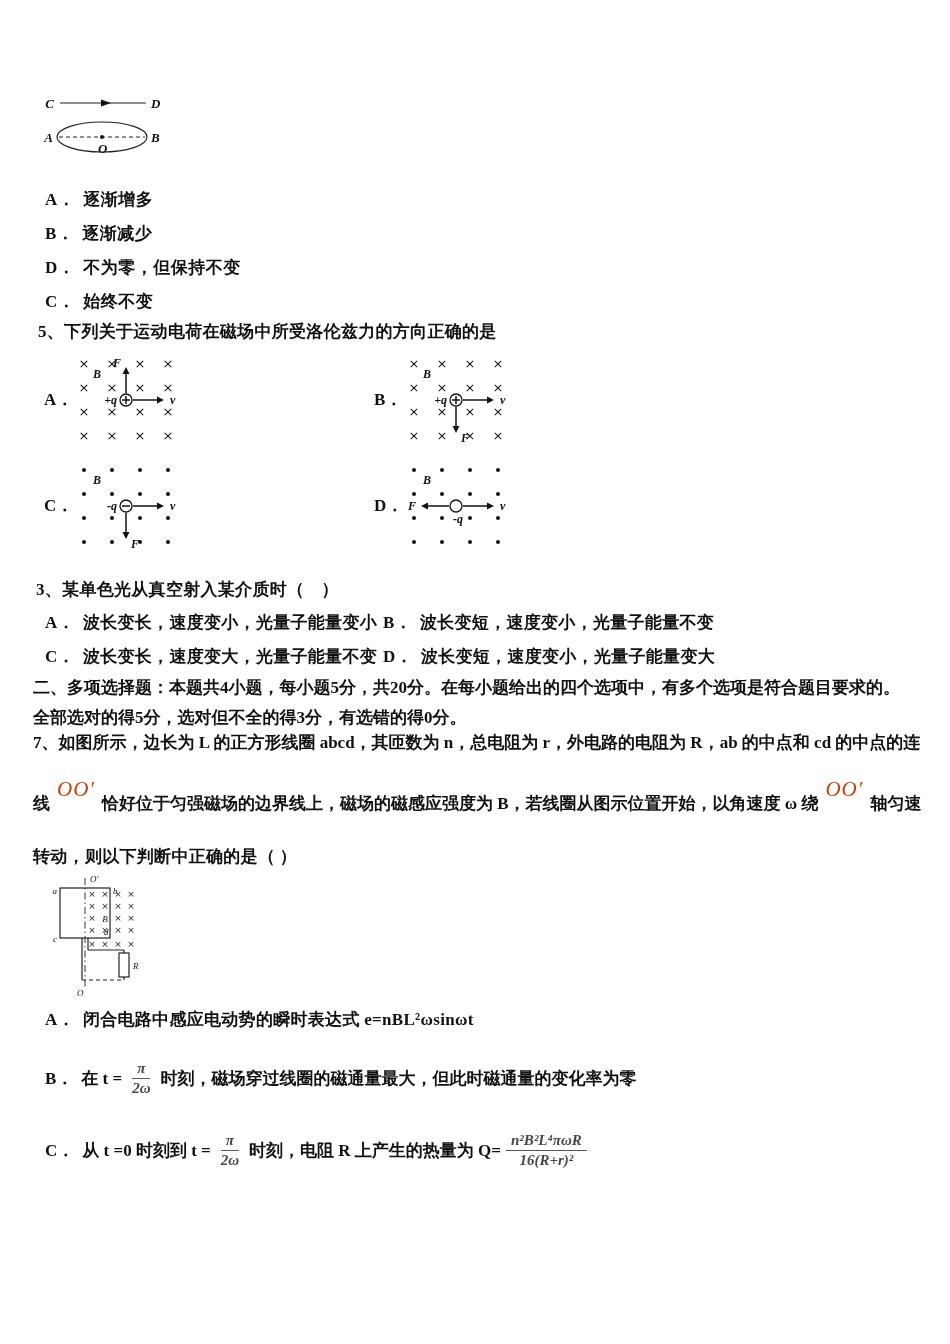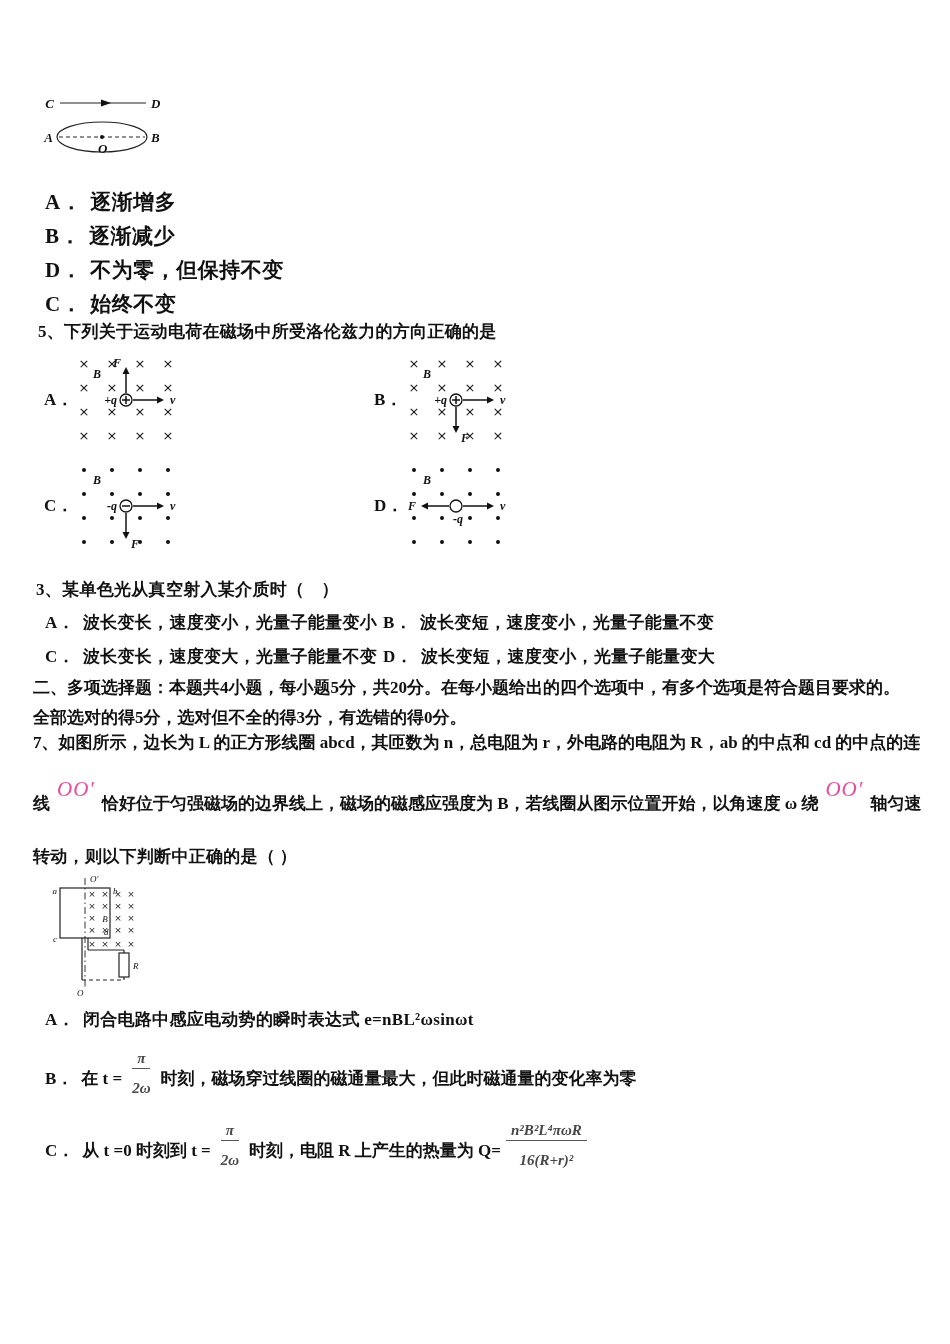--- a/index.html
+++ b/index.html
@@ -3,28 +3,28 @@
 <meta charset="utf-8">
 <style>
   *{margin:0;padding:0;box-sizing:border-box}
   html,body{background:#fff}
   body{width:950px;height:1344px;position:relative;overflow:hidden;
        font-family:"Liberation Serif","DejaVu Serif",serif;color:#111}
   .abs{position:absolute}
   .line{position:absolute;font-size:17px;font-weight:bold;white-space:nowrap;letter-spacing:.3px}
   .okey{margin-right:8px;font-weight:bold}
   .q4opts{position:absolute;left:45px;top:186px}
-  .q4opts .opt{height:34px;padding-top:2px;font-size:21px;font-weight:bold;letter-spacing:.5px}
+  .q4opts .opt{height:34px;padding-top:2px;font-size:17px;font-weight:bold;letter-spacing:.5px}
   .dlabel{position:absolute;font-size:17px;font-weight:bold}
   .flexline{display:flex;align-items:center;position:absolute;font-size:17px;font-weight:bold;white-space:nowrap}
   .frac{display:inline-flex;flex-direction:column;align-items:center;margin:0 5px;
         font:italic bold 15px "Liberation Serif","DejaVu Serif",serif;color:#474747;line-height:1.25}
   .frac .num{padding:0 5px;border-bottom:1.5px solid #555}
-  .frac .den{padding:10px 5px}
-  .oo{font:italic 21px "Liberation Serif","DejaVu Serif",serif;color:#ec4899;
+  .frac .den{padding:0 5px}
+  .oo{font:italic 21px "Liberation Serif","DejaVu Serif",serif;color:#c2410c;
       position:relative;top:-13px;margin:0 7px;letter-spacing:1px}
   .mathbf{font-weight:bold}
   
   .dx{font:13px "DejaVu Sans",sans-serif;fill:#111;text-anchor:middle}
   .dvar{font:italic bold 12px "Liberation Serif","DejaVu Serif",serif;fill:#111}
   .dline{stroke:#111;stroke-width:1.5}
   .dcirc{fill:none;stroke:#111;stroke-width:1.3}
   .dfill{fill:#111}
   
   .fline{fill:none;stroke:#222;stroke-width:1.2}

